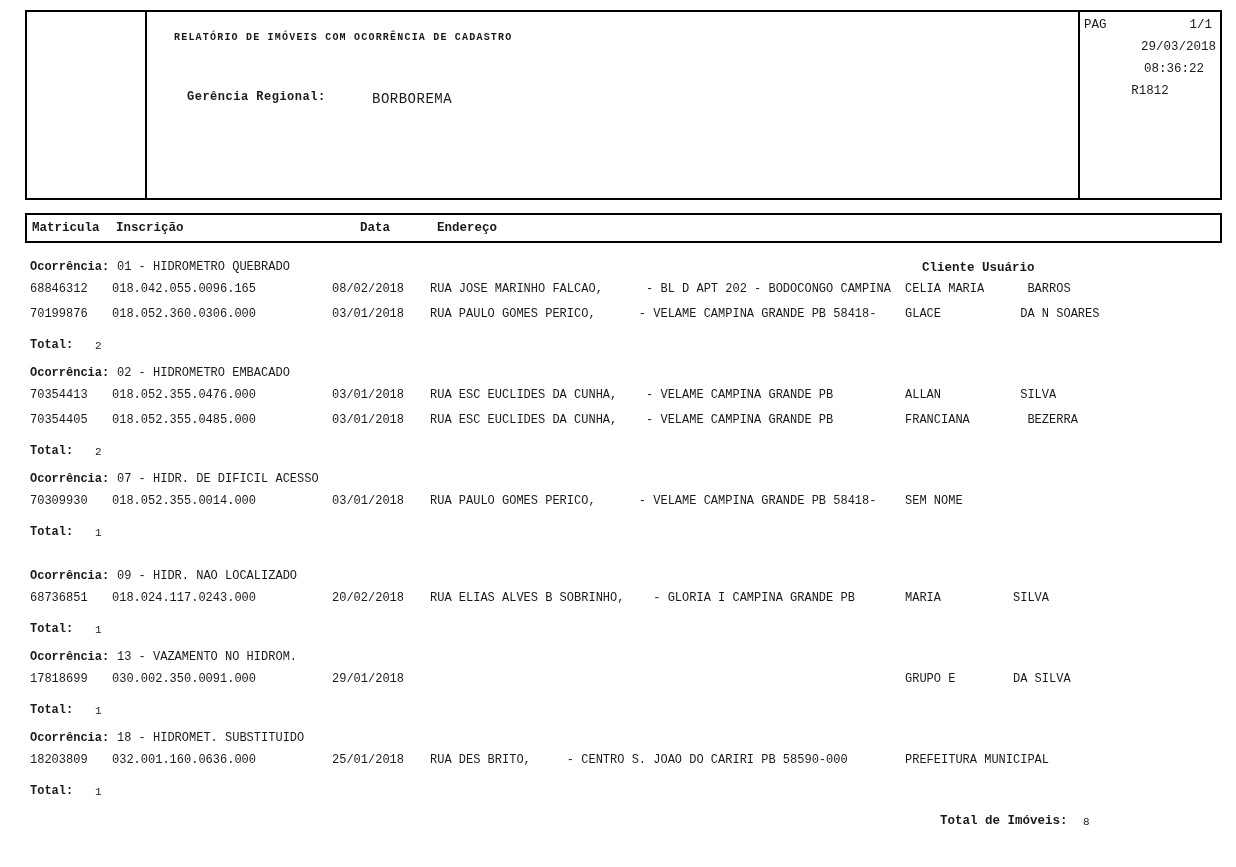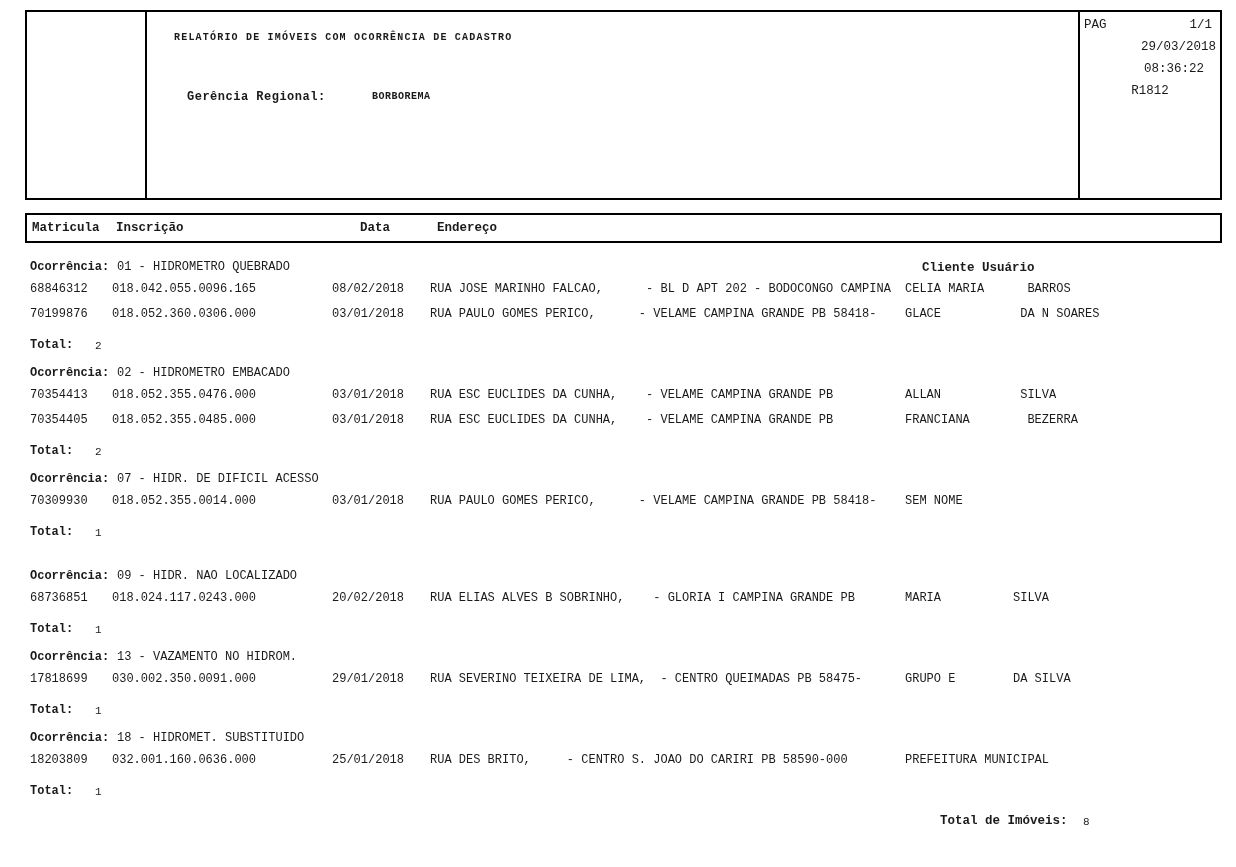--- a/index.html
+++ b/index.html
@@ -13,21 +13,21 @@
     border:2px solid #000;box-sizing:border-box;background:#fff;
   }
   .vline{position:absolute;top:10px;height:190px;width:2px;background:#000;}
   .vline.logo-sep{left:145px;}
   .vline.meta-sep{left:1078px;}
   .report-title{
     position:absolute;left:147px;top:20px;width:931px;text-align:left;
     font-weight:bold;font-size:10px;letter-spacing:1.2px;white-space:pre;
   }
   .gerencia-label{position:absolute;left:160px;top:78px;font-size:12px;font-weight:bold;letter-spacing:.5px;}
-  .gerencia-value{position:absolute;left:345px;top:79px;font-size:10px;letter-spacing:.5px;font-weight:bold;}
+  .gerencia-value{position:absolute;left:345px;top:79px;font-size:14px;letter-spacing:.5px;}
   .meta-box{position:absolute;left:1080px;top:14px;width:140px;font-size:12.5px;}
   .meta-line{height:22px;line-height:22px;white-space:pre;}
   .meta-line.pag{display:flex;justify-content:space-between;padding:0 8px 0 4px;}
   .meta-line.date{text-align:right;padding-right:4px;}
   .meta-line.time{text-align:right;padding-right:16px;}
   .meta-line.code{text-align:center;}
   
   .col-header{
     position:absolute;left:25px;top:213px;width:1197px;height:30px;
     border:2px solid #000;box-sizing:border-box;background:#fff;padding-left:28px;
@@ -167,21 +167,20 @@
     </div>
     <div class="section">
       <div class="occ-line">
         <span class="occ-label">Ocorrência:</span>
         <span class="occ-code">13 - VAZAMENTO NO HIDROM.</span>
       </div>
       <div class="row-line">
         <span class="cell c-mat">17818699</span>
         <span class="cell c-ins">030.002.350.0091.000</span>
         <span class="cell c-dat">29/01/2018</span>
-        <span class="cell c-end">RUA SEVERINO TEIXEIRA DE LIMA,  - CENTRO QUEIMADAS PB 58475-</span>
         <span class="cell c-cli">GRUPO E        DA SILVA</span>
       </div>
       <div class="total-line">
         <span class="total-label">Total:</span>
         <span class="total-value">1</span>
       </div>
     </div>
     <div class="section">
       <div class="occ-line">
         <span class="occ-label">Ocorrência:</span>

